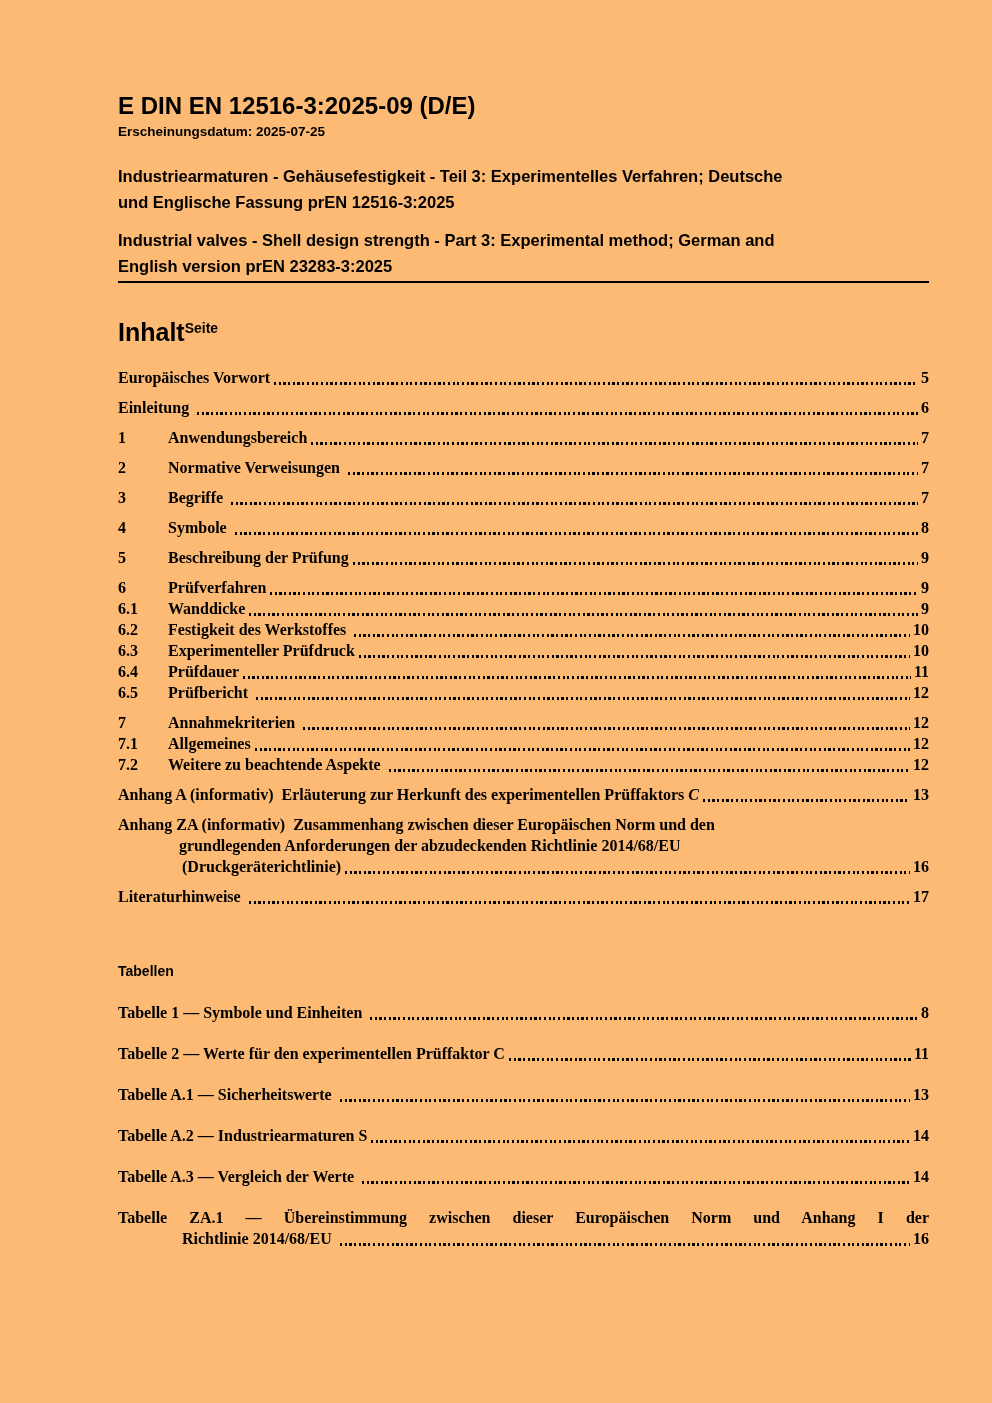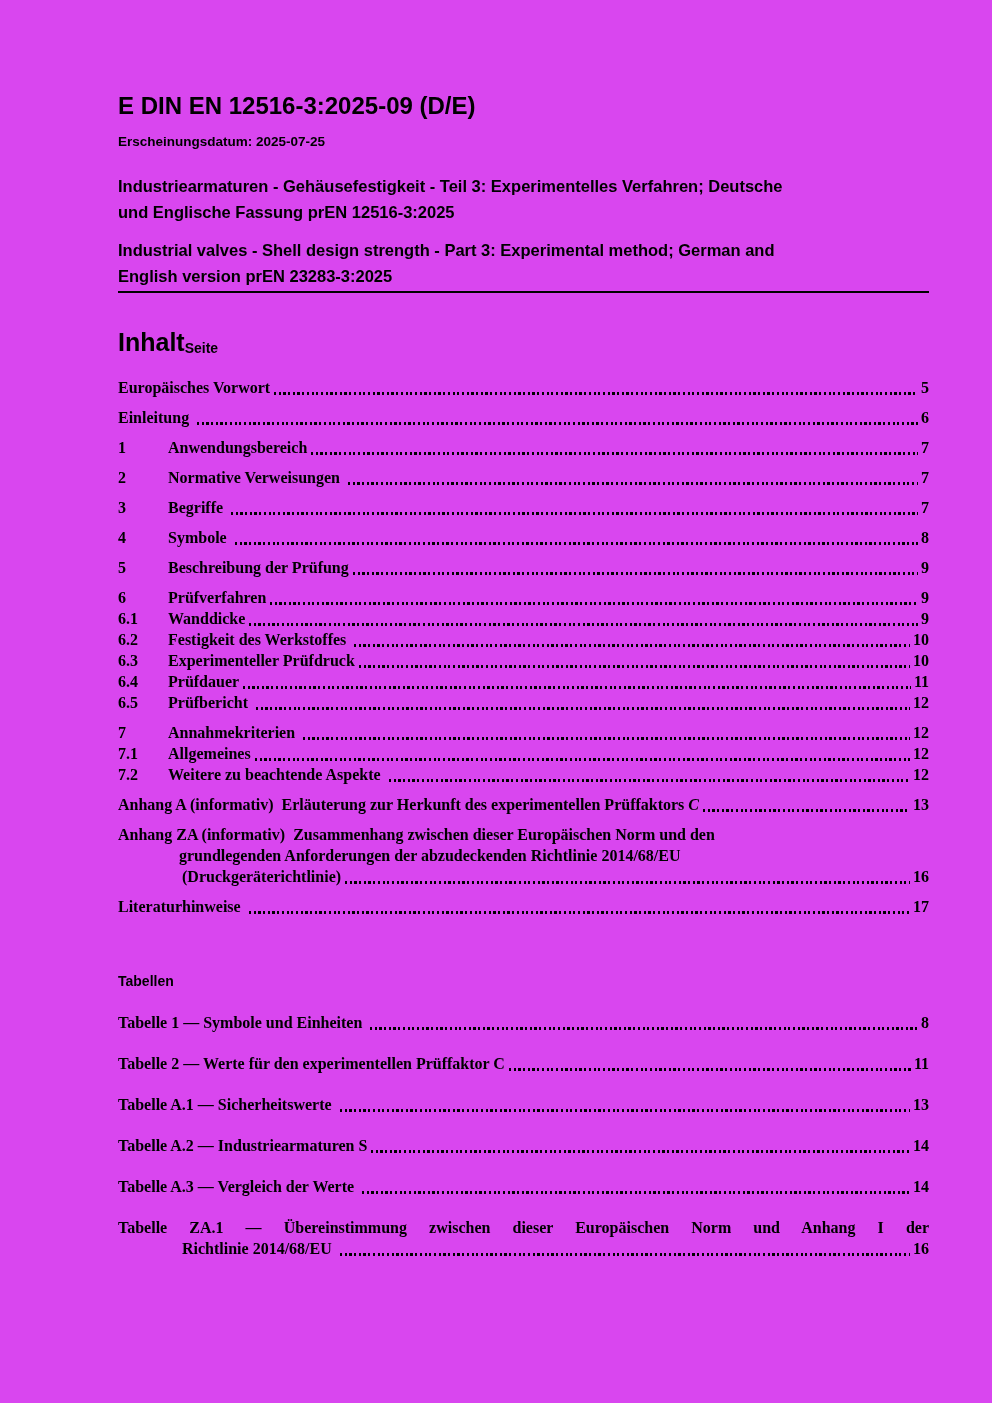--- a/index.html
+++ b/index.html
@@ -1,31 +1,31 @@
 <!DOCTYPE html>
 <html><head>
 <meta charset="utf-8">
 <style>
   html,body { margin:0; padding:0; background:#ffffff; }
   body { width:992px; height:1403px; color:#000; }
-  .page { position:relative; width:992px; height:1403px; overflow:hidden; background:#d946ef; }
+  .page { position:relative; width:992px; height:1403px; overflow:hidden; background:#fdba74; }
   .content { padding:93px 63px 0 118px; }
 
   
   .doc-title { margin:0; font:700 24px/25px "Liberation Sans", sans-serif; letter-spacing:0; }
-  .doc-date  { margin-top:16px; font:700 13.5px/16px "Liberation Sans", sans-serif; }
+  .doc-date  { margin-top:6px; font:700 13.5px/16px "Liberation Sans", sans-serif; }
   .doc-sub   { font:700 16.5px/25.5px "Liberation Sans", sans-serif; white-space:pre-line; }
   .doc-sub.de { margin-top:24px; }
   .doc-sub.en { margin-top:13px; }
   .rule { height:2px; background:#000; margin-top:2px; }
 
   
   .inhalt-row { display:flex; align-items:flex-end; margin-top:37px; }
   .inhalt { font:700 25px/25px "Liberation Sans", sans-serif; }
-  .seite  { font:700 14px/14px "Liberation Sans", sans-serif; margin-bottom:0; }
+  .seite  { font:700 14px/14px "Liberation Sans", sans-serif; margin-bottom:10px; }
 
   
   .toc { margin-top:22px; font:700 16px/21px "Liberation Serif", serif; }
   .toc .entry.gap-lg { margin-top:9px; }
   .tables-heading { margin-top:54px; font:700 14px/21px "Liberation Sans", sans-serif; }
   .tables { font:700 16px/21px "Liberation Serif", serif; }
   .tables .entry { margin-top:20px; }
 
   .entry .line { white-space:pre; }
   .entry .line.cont { padding-left:61px; }

